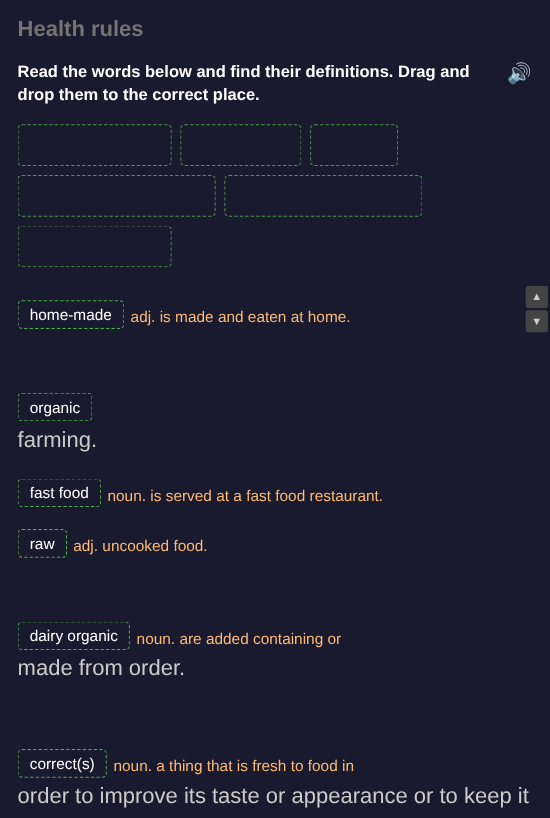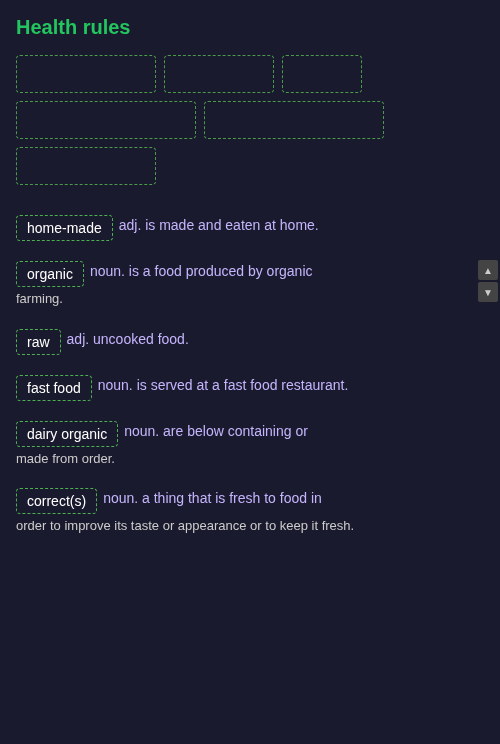--- a/index.html
+++ b/index.html
@@ -19,21 +19,21 @@
     }
 
     .page-container {
       padding: 16px 16px 16px 16px;
       position: relative;
     }
 
     .page-title {
       font-size: 20px;
       font-weight: bold;
-      color: #22c55e;
+      color: #737373;
       margin-bottom: 16px;
     }
 
     .instruction-text {
       font-weight: bold;
       color: #ffffff;
       margin-bottom: 16px;
       line-height: 1.4;
       display: flex;
       align-items: flex-start;
@@ -70,41 +70,41 @@
     .drop-zone.half { width: 180px; }
 
     .vocab-list {
       display: flex;
       flex-direction: column;
       gap: 0px;
     }
 
     .vocab-item {
       display: flex;
-      align-items: flex-start;
+      align-items: flex-end;
       padding: 10px 0;
       border-bottom: none;
       flex-wrap: wrap;
       gap: 6px;
     }
 
     .vocab-tag {
       border: 1.5px dashed #4CAF50;
       border-radius: 4px;
       padding: 4px 10px;
       color: #ffffff;
       background: transparent;
       font-size: 14px;
       white-space: nowrap;
       flex-shrink: 0;
       cursor: grab;
     }
 
     .vocab-definition {
-      color: #c4b5fd;
+      color: #fdba74;
       font-size: 14px;
       line-height: 1.5;
       flex: 1;
       min-width: 200px;
     }
 
     .scrollbar-area {
       position: absolute;
       right: 2px;
       top: 260px;
@@ -126,39 +126,44 @@
       justify-content: center;
       border-radius: 2px;
     }
 
     .vocab-item-multi {
       padding: 10px 0;
     }
 
     .vocab-item-multi .top-row {
       display: flex;
-      align-items: flex-start;
+      align-items: flex-end;
       gap: 6px;
       flex-wrap: wrap;
+      margin-top: 38px;
     }
 
     .vocab-item-multi .def-continuation {
       color: #cccccc;
-      font-size: 13px;
+      font-size: 20px;
       line-height: 1.5;
       margin-top: 2px;
     }
   </style>
 </head>
 <body>
 
 <div class="page-container">
 
   <div class="page-title">Health rules</div>
 
+  <div class="instruction-text">
+    <span>Read the words below and find their definitions. Drag and drop them to the correct place.</span>
+    <span class="speaker-icon">🔊</span>
+  </div>
 
   <div class="drop-zones-area">
     <div class="drop-row">
       <div class="drop-zone wide"></div>
       <div class="drop-zone medium"></div>
       <div class="drop-zone small"></div>
     </div>
     <div class="drop-row">
       <div class="drop-zone half"></div>
       <div class="drop-zone half"></div>
@@ -176,39 +181,38 @@
   <div class="vocab-list">
 
     <div class="vocab-item">
       <span class="vocab-tag">home-made</span>
       <span class="vocab-definition">adj. is made and eaten at home.</span>
     </div>
 
     <div class="vocab-item-multi">
       <div class="top-row">
         <span class="vocab-tag">organic</span>
-        <span class="vocab-definition">noun. is a food produced by organic</span>
       </div>
       <div class="def-continuation">farming.</div>
+    </div>
+
+    <div class="vocab-item">
+      <span class="vocab-tag">fast food</span>
+      <span class="vocab-definition">noun. is served at a fast food restaurant.</span>
     </div>
 
     <div class="vocab-item">
       <span class="vocab-tag">raw</span>
       <span class="vocab-definition">adj. uncooked food.</span>
     </div>
 
-    <div class="vocab-item">
-      <span class="vocab-tag">fast food</span>
-      <span class="vocab-definition">noun. is served at a fast food restaurant.</span>
-    </div>
-
     <div class="vocab-item-multi">
       <div class="top-row">
         <span class="vocab-tag">dairy organic</span>
-        <span class="vocab-definition">noun. are below containing or</span>
+        <span class="vocab-definition">noun. are added containing or</span>
       </div>
       <div class="def-continuation">made from order.</div>
     </div>
 
     <div class="vocab-item-multi">
       <div class="top-row">
         <span class="vocab-tag">correct(s)</span>
         <span class="vocab-definition">noun. a thing that is fresh to food in</span>
       </div>
       <div class="def-continuation">order to improve its taste or appearance or to keep it fresh.</div>

